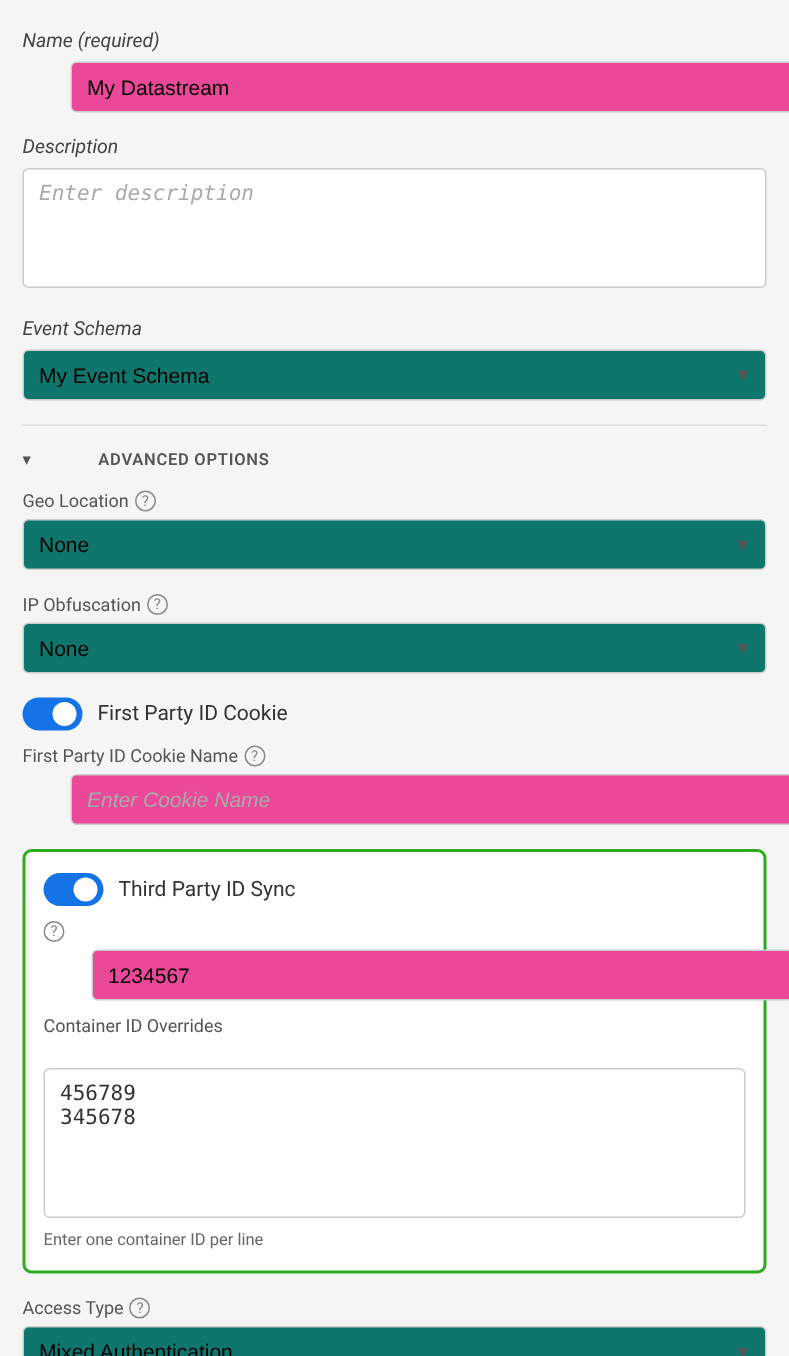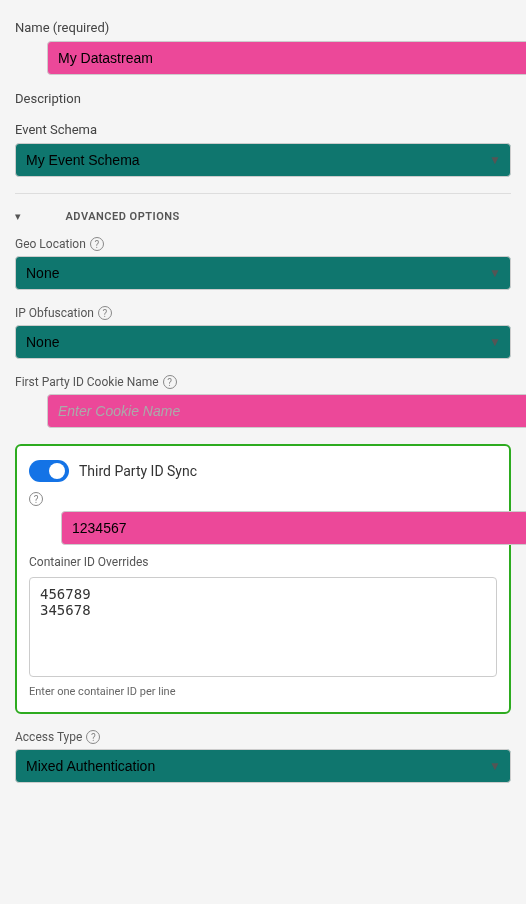--- a/index.html
+++ b/index.html
@@ -14,20 +14,21 @@
 
     .field-group {
       margin-bottom: 16px;
     }
 
     .field-label {
       font-size: 13px;
       color: #444;
       margin-bottom: 6px;
       display: block;
+      font-style: italic;
     }
 
     .field-label-secondary {
       font-size: 12px;
       color: #555;
       margin-bottom: 5px;
       display: flex;
       align-items: flex-start;
       gap: 4px;
     }
@@ -198,20 +199,21 @@
 </head>
 <body>
 
 <div class="field-group">
   <label class="field-label">Name (required)</label>
   <input type="text" class="text-input" value="My Datastream" style="">
 </div>
 
 <div class="field-group">
   <label class="field-label">Description</label>
+  <textarea class="textarea-input" placeholder="Enter description" style=""></textarea>
 </div>
 
 <div class="field-group">
   <label class="field-label">Event Schema</label>
   <div class="select-wrapper">
     <select class="select-input">
       <option>My Event Schema</option>
     </select>
     <span class="select-arrow">▼</span>
   </div>
@@ -244,20 +246,27 @@
   </div>
   <div class="select-wrapper">
     <select class="select-input">
       <option>None</option>
     </select>
     <span class="select-arrow">▼</span>
   </div>
 </div>
 
 <div class="field-group">
+  <div class="toggle-row">
+    <label class="toggle-switch">
+      <input type="checkbox" checked="" style="">
+      <span class="toggle-slider"></span>
+    </label>
+    <span class="toggle-label">First Party ID Cookie</span>
+  </div>
 
   
   <div class="field-label-secondary">
     <span>First Party ID Cookie Name</span>
     <span class="help-icon">?</span>
   </div>
   <input type="text" class="text-input" placeholder="Enter Cookie Name" style="">
 </div>
 
 <div class="highlighted-section">
@@ -269,21 +278,21 @@
     <span class="toggle-label">Third Party ID Sync</span>
   </div>
 
   
   <div class="field-label-secondary" style="margin-bottom:5px;">
     <span class="help-icon">?</span>
   </div>
   <input type="text" class="text-input" style="margin-bottom: 10px;" value="1234567">
 
   
-  <div class="field-label-secondary" style="margin-bottom:8px;">
+  <div class="field-label-secondary" style="margin-bottom:21px;">
     <span>Container ID Overrides</span>
   </div>
   <textarea class="textarea-input" style="height: 100px; font-style: normal; color: rgb(51, 51, 51);">456789
 345678</textarea>
   <p class="container-id-hint">Enter one container ID per line</p>
 </div>
 
 <div class="field-group">
   <div class="field-label-secondary">
     <span>Access Type</span>

